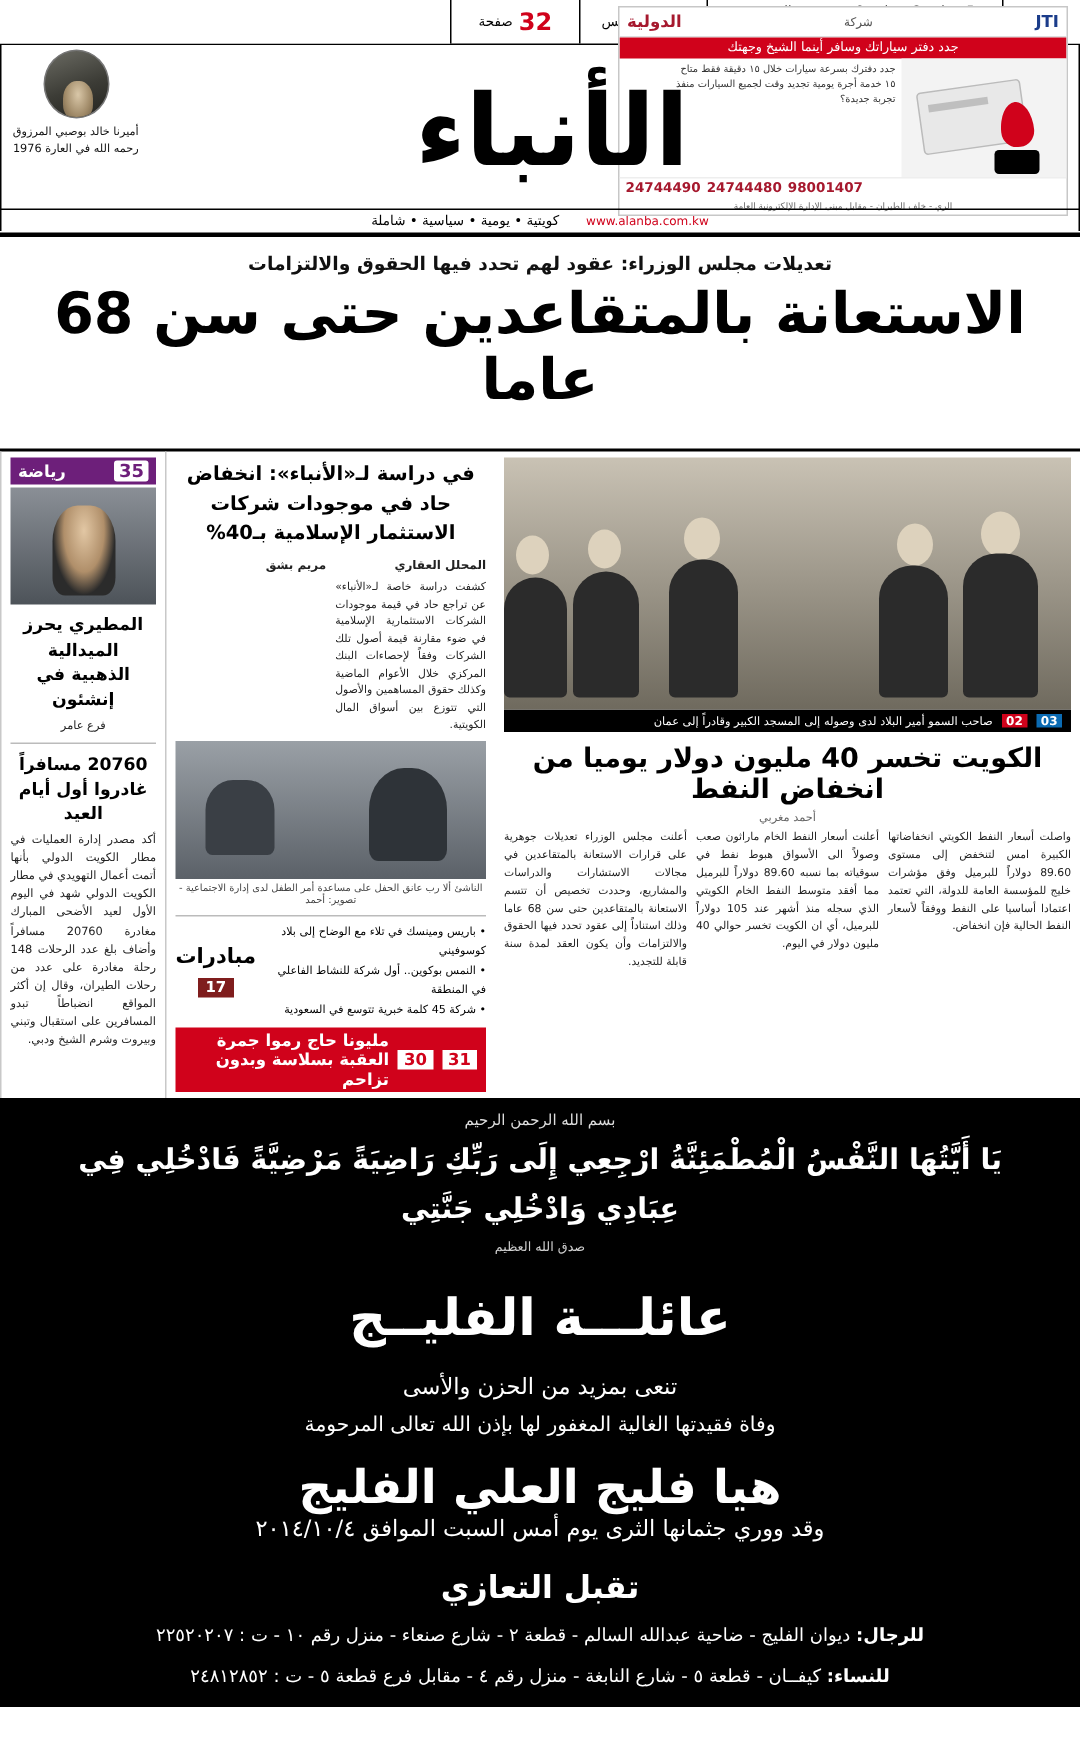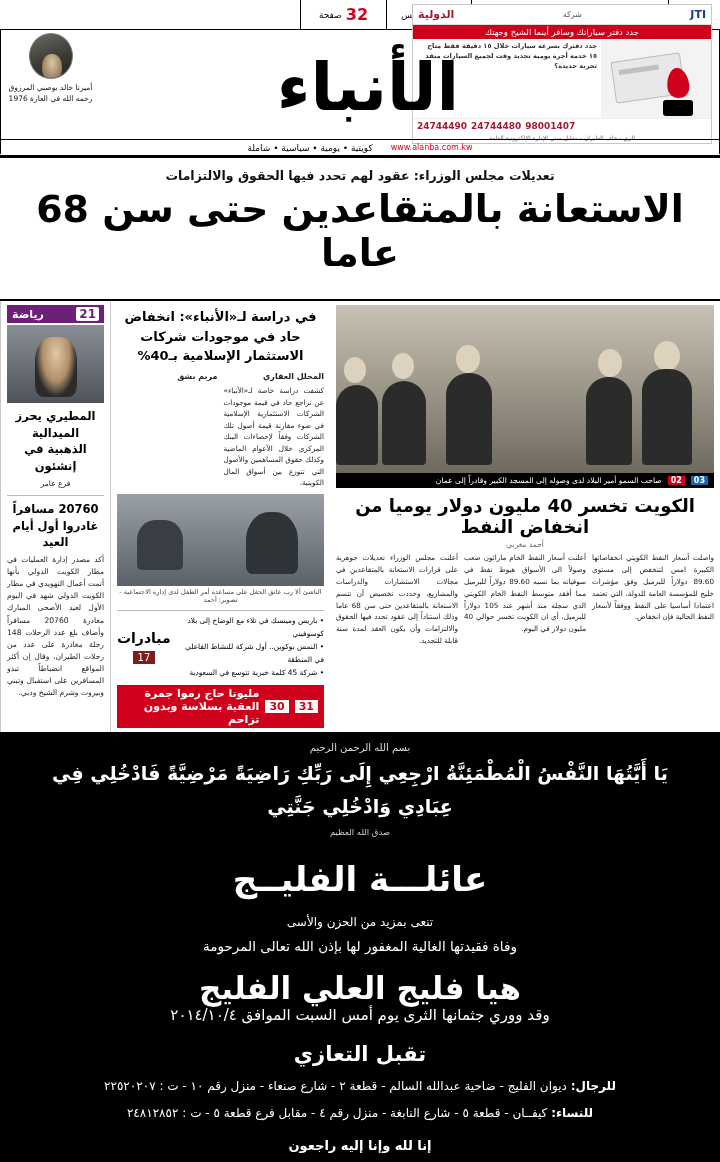--- a/index.html
+++ b/index.html
@@ -103,21 +103,21 @@
   .ad-head .brand-c { color:#555; font-size:8px; }
   .ad-red-bar { background:#d0021b; color:#fff; font-size:8.5px; text-align:center; padding:2px 0; }
   .ad-body { flex:1; display:flex; }
   .ad-body .left { width:110px; background:#f3f3f3; position:relative; }
   .ad-card {
     position:absolute; left:12px; top:18px; width:70px; height:42px;
     background:#e8e8e8; border:1px solid #bbb; border-radius:3px;
     transform:rotate(-8deg);
   }
   .ad-card::after{ content:""; position:absolute; left:6px; top:8px; width:40px; height:5px; background:#bfbfbf; }
-  .ad-body .right { flex:1; padding:3px 4px; line-height:1.5; color:#333; font-size:6.6px;font-weight:bold; }
+  .ad-body .right { flex:1; padding:3px 4px; line-height:1.5; color:#333; font-size:6.6px; }
   .ad-phone { display:flex; align-items:center; justify-content:flex-end; gap:4px;
     font-size:9px; color:#111; padding:2px 4px; border-top:1px solid #eee; }
   .ad-phone .nums { color:#a6192e; font-weight:bold; }
   .ad-foot { font-size:6px; color:#666; text-align:center; padding:1px 0 2px; }
 
   
   .kicker {
     text-align:center; font-size:12.5px; font-weight:bold; padding:10px 0 2px; color:#111;
   }
   .headline {
@@ -149,21 +149,21 @@
 
   .mid-head { font-size:13px; font-weight:bold; text-align:center; line-height:1.5; margin:2px 0 5px; }
   .mid-cols { display:flex; gap:6px; }
   .mid-cols .c { flex:1; font-size:7.2px; line-height:1.6; text-align:justify; color:#222; }
   .mid-cols .c .sub { font-weight:bold; font-size:8px; text-align:right; display:block; margin-bottom:2px;}
   .midphoto { height:92px; margin-top:5px; background:linear-gradient(180deg,#9aa0a6,#5b6168); position:relative; overflow:hidden;}
   .midphoto::before{content:"";position:absolute;left:20px;top:26px;width:46px;height:50px;background:#3a3f45;border-radius:40% 40% 10% 10%;}
   .midphoto::after{content:"";position:absolute;right:26px;top:18px;width:52px;height:62px;background:#2e3338;border-radius:45% 45% 12% 12%;}
   .cap { font-size:6.6px; color:#444; text-align:center; padding-top:2px; }
 
-  .badge-red { background:#7f1d1d; color:#fff; font-weight:normal; font-size:10px; padding:1px 5px; display:inline-block;}
+  .badge-red { background:#7f1d1d; color:#fff; font-weight:bold; font-size:10px; padding:1px 5px; display:inline-block;}
   .mubadarat { display:flex; align-items:center; gap:5px; border-top:1px solid #bbb; margin-top:6px; padding-top:4px;}
   .mub-title { font-size:14px; font-weight:bold;}
   .mub-list { font-size:7.4px; line-height:1.75; flex:1;}
 
   .topphoto { height:168px; background:linear-gradient(180deg,#c9c2b4,#6f6a5e); position:relative; overflow:hidden; }
   .topphoto .p { position:absolute; bottom:8px; background:#2b2b2b; border-radius:22px 22px 4px 4px; }
   .topphoto .h { position:absolute; background:#ddd2bd; border-radius:50%; }
   .photocap { background:#000; color:#fff; font-size:7.6px; padding:3px 6px; display:flex; align-items:center; gap:6px; }
   .photocap .sq { background:#d0021b; color:#fff; font-weight:bold; padding:0 3px; font-size:8px;}
   .photocap .sq2 { background:#0b6bb3; color:#fff; font-weight:bold; padding:0 3px; font-size:8px;}
@@ -182,21 +182,21 @@
     background:#000; color:#fff; padding:10px 16px 14px;
     text-align:center; position:relative;
   }
   .basmala { font-size:10px; color:#ddd; margin-bottom:2px;}
   .ayah {
     font-size:19px; line-height:1.75; font-weight:bold; color:#fff;
     padding:2px 14px 0; letter-spacing:0px;
   }
   .ayah-src { font-size:8.5px; color:#cfcfcf; margin-top:4px; }
   .fam { font-size:34px; font-weight:bold; margin-top:22px; }
-  .obit-l1 { font-size:12px; margin-top:16px; }
+  .obit-l1 { font-size:15px; margin-top:16px; }
   .obit-l2 { font-size:13.5px; margin-top:9px; }
   .deceased { font-size:31px; font-weight:bold; margin-top:16px; }
   .obit-l3 { font-size:15px; margin-top:0; }
   .taaz { font-size:21px; font-weight:bold; margin-top:18px; }
   .addr { font-size:12px; margin-top:13px; }
   .addr .lbl { font-weight:bold; }
   .obit-foot { font-size:13px; font-weight:bold; margin-top:18px; color:#fff; }
 </style>
 </head>
 <body>
@@ -332,21 +332,21 @@
 
       <div class="ticker">
         <span class="time">31</span>
         <span class="time">30</span>
         <span>مليونا حاج رموا جمرة العقبة بسلاسة وبدون تزاحم</span>
       </div>
     </div>
 
     <div class="col col-right">
       <div class="sport-badge">
-        <span class="n">21</span>
+        <span class="n">35</span>
         <span>رياضة</span>
       </div>
       <div class="sport-photo"></div>
       <div class="small-head" style="white-space:pre-line;">المطيري يحرز الميدالية
 الذهبية في إنشئون</div>
       <div class="tiny" style="text-align:center;">فرع عامر</div>
       <div class="rule"></div>
       <div class="small-head" style="white-space:pre-line;">20760 مسافراً
 غادروا أول أيام العيد</div>
       <div class="tiny">أكد مصدر إدارة العمليات في مطار الكويت الدولي بأنها أتمت أعمال التهويدي في مطار الكويت الدولي شهد في اليوم الأول لعيد الأضحى المبارك مغادرة 20760 مسافراً وأضاف بلغ عدد الرحلات 148 رحلة مغادرة على عدد من رحلات الطيران، وقال إن أكثر المواقع انضباطاً تبدو المسافرين على استقبال وتبني وبيروت وشرم الشيخ ودبي.</div>
@@ -365,16 +365,15 @@
     <div class="obit-l3">وقد ووري جثمانها الثرى يوم أمس السبت الموافق ٢٠١٤/١٠/٤</div>
     <div class="taaz">تقبل التعازي</div>
     <div class="addr">
       <span class="lbl">للرجال:</span>
       <span>ديوان الفليج - ضاحية عبدالله السالم - قطعة ٢ - شارع صنعاء - منزل رقم ١٠ - ت : ٢٢٥٢٠٢٠٧</span>
     </div>
     <div class="addr">
       <span class="lbl">للنساء:</span>
       <span>كيفــان - قطعة ٥ - شارع النابغة - منزل رقم ٤ - مقابل فرع قطعة ٥ - ت : ٢٤٨١٢٨٥٢</span>
     </div>
-    <div class="obit-foot">إنا لله وإنا إليه راجعون</div>
   </div>
 
 </div>
 
 </body></html>

